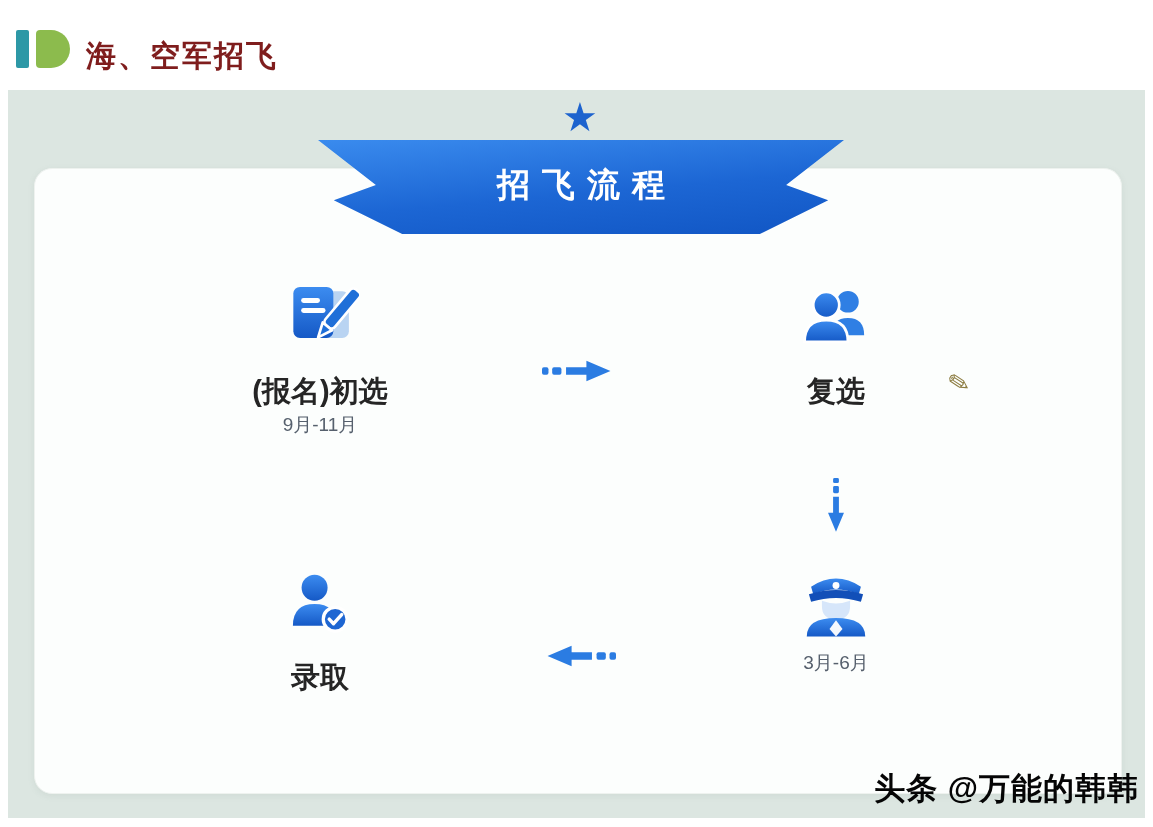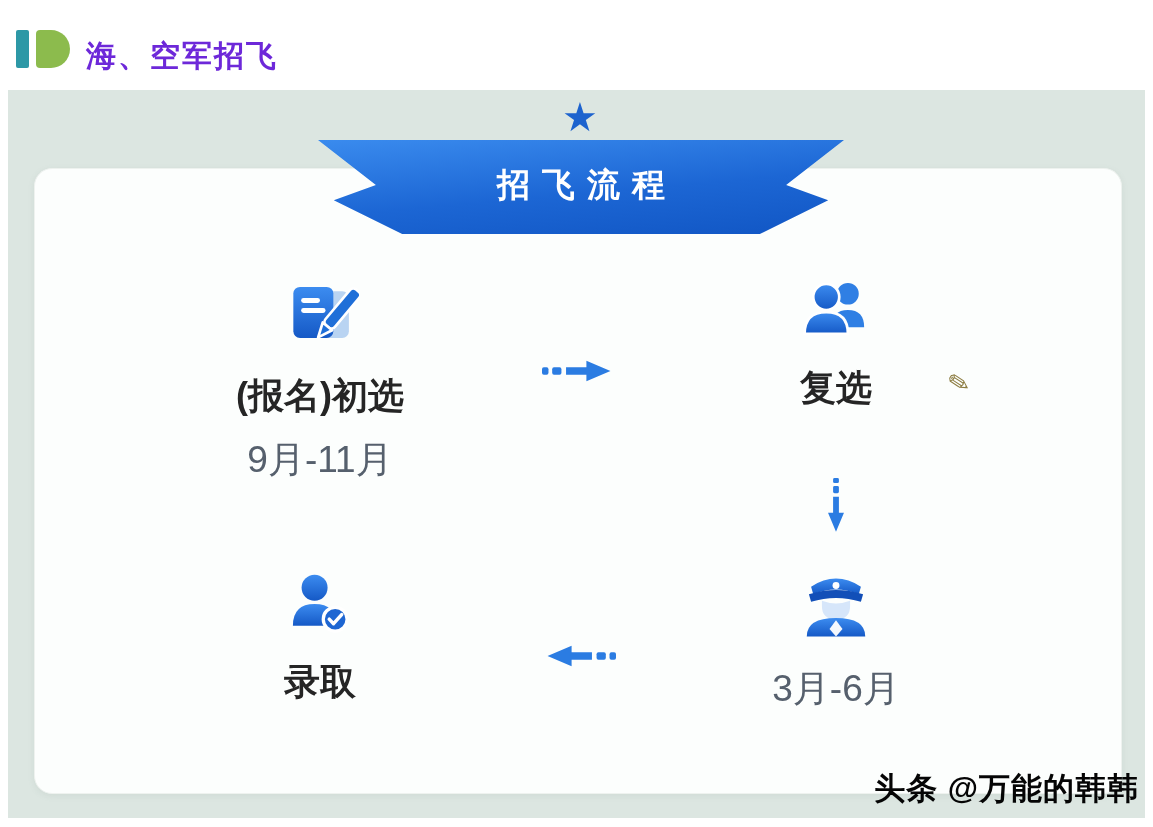--- a/index.html
+++ b/index.html
@@ -4,35 +4,35 @@
 <style>
   html,body{margin:0;padding:0;}
   body{font-family:"Liberation Sans","DejaVu Sans",sans-serif;}
   .page{position:relative;width:1153px;height:827px;background:#ffffff;overflow:hidden;}
   .bg-main{position:absolute;left:8px;top:90px;width:1137px;height:728px;background:#dce6e1;}
   
   .header{position:absolute;left:0;top:0;width:100%;height:90px;background:#ffffff;}
   .header-logo{position:absolute;left:16px;top:28px;width:58px;height:42px;}
   .logo-teal{position:absolute;left:0;top:2px;width:13px;height:38px;background:#2d98a6;border-radius:2px;}
   .logo-green{position:absolute;left:20px;top:2px;width:34px;height:38px;background:#8cbb4d;border-radius:4px 19px 19px 4px;}
-  .page-title{position:absolute;left:86px;top:36px;font-size:30px;font-weight:bold;color:#6d28d9;letter-spacing:2px;}
+  .page-title{position:absolute;left:86px;top:36px;font-size:30px;font-weight:bold;color:#7f1d1d;letter-spacing:2px;}
   
   .card{position:absolute;left:34px;top:168px;width:1086px;height:624px;background:#fcfefd;border:1px solid #eef2ef;border-radius:18px;box-shadow:0 2px 6px rgba(120,140,130,0.12);}
   
   .star-icon{position:absolute;left:556px;top:96px;width:48px;text-align:center;font-size:40px;color:#1d63ce;line-height:42px;z-index:3;}
   .ribbon{position:absolute;left:318px;top:140px;width:526px;height:94px;z-index:2;
     background:linear-gradient(175deg,#3a8bee 0%,#1c66d4 55%,#1156c4 100%);
     clip-path:polygon(0 0,100% 0,89% 48%,97% 64%,84% 100%,16% 100%,3% 64%,11% 48%);
     display:flex;align-items:center;justify-content:center;font-family:Liberation Serif, serif;}
   .ribbon-inner{color:#ffffff;font-size:33px;font-weight:bold;letter-spacing:12px;text-indent:12px;margin-top:-4px;}
   
   .step{position:absolute;width:280px;text-align:center;z-index:2;}
   .icon-wrap{height:92px;display:flex;align-items:center;justify-content:center;}
-  .step-label{font-size:36px;font-weight:700;color:#252525;margin-top:8px;}
-  .step-date{font-size:37px;color:#56606d;margin-top:14px;}
+  .step-label{font-size:29px;font-weight:700;color:#252525;margin-top:8px;}
+  .step-date{font-size:19px;color:#56606d;margin-top:0;}
   .arrow{position:absolute;z-index:2;}
   .pencil{position:absolute;left:948px;top:368px;font-size:26px;color:#8d7d42;transform:rotate(-12deg);z-index:4;}
   .watermark{position:absolute;right:14px;top:768px;font-size:31px;font-weight:700;color:#050505;z-index:10;letter-spacing:1px;margin-left:31px;}
 </style>
 </head>
 <body>
 
 <div class="page">
   <div class="bg-main"></div>
 
@@ -75,21 +75,21 @@
   </div>
 
   <div class="arrow" style="left:542px;top:357px;">
     <svg viewBox="0 0 80 30" width="74" height="28" aria-hidden="true">
       <rect x="0" y="11" width="7" height="8" rx="2" fill="#2b7ce2"></rect>
       <rect x="11" y="11" width="10" height="8" rx="2" fill="#2b7ce2"></rect>
       <path d="M26 11 h22 v-7 l26 11 l-26 11 v-7 h-22 z" fill="#2b7ce2"></path>
     </svg>
   </div>
 
-  <div class="step" style="left:696px;top:264px;font-family:Liberation Serif, serif;">
+  <div class="step" style="left:696px;top:272px;font-family:Liberation Serif, serif;">
     <div class="icon-wrap">
       <svg viewBox="0 0 72 72" width="78" height="78" aria-hidden="true">
         <defs>
           <linearGradient id="lg2" x1="0" y1="0" x2="0" y2="1">
             <stop offset="0" stop-color="#3c8cf0"></stop>
               <stop offset="1" stop-color="#1559c6"></stop>
           </linearGradient>
         </defs>
         <circle cx="47" cy="21" r="10" fill="#2f7fe4"></circle>
         <path d="M32 52 q0-16 15-16 q15 0 15 16 z" fill="#2f7fe4"></path>

